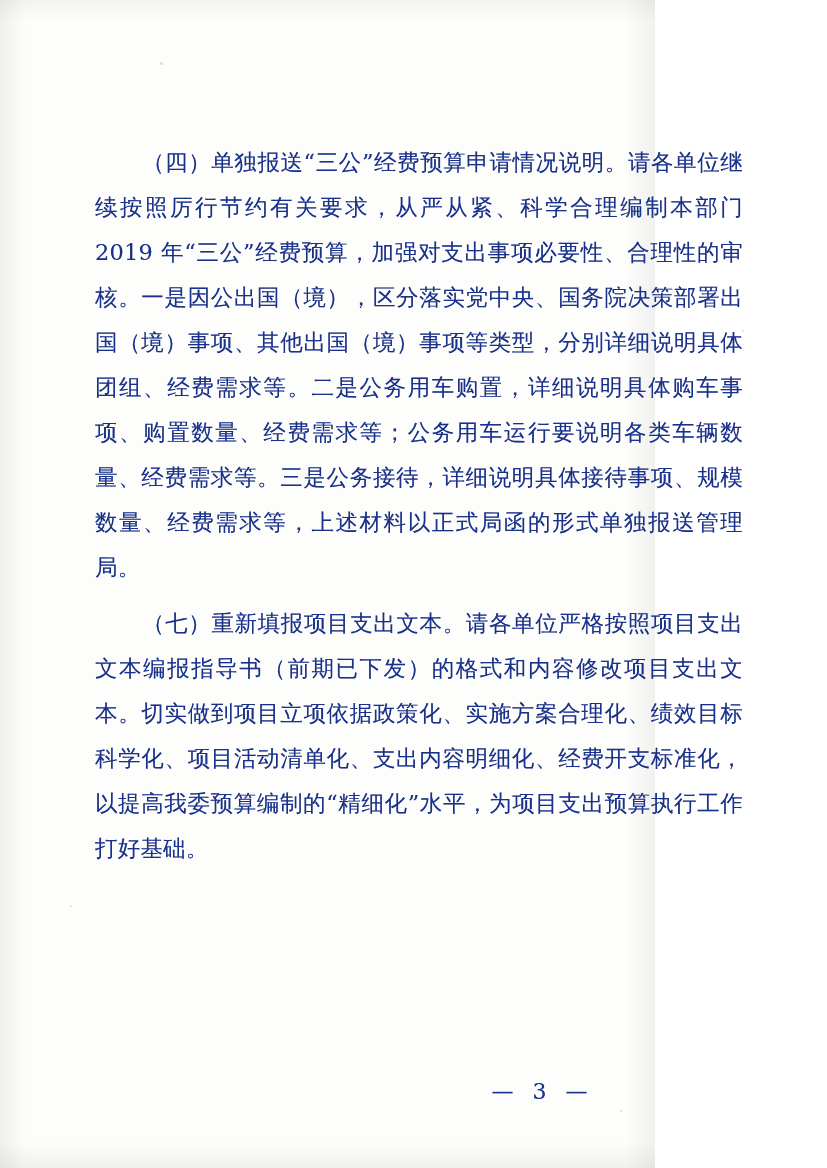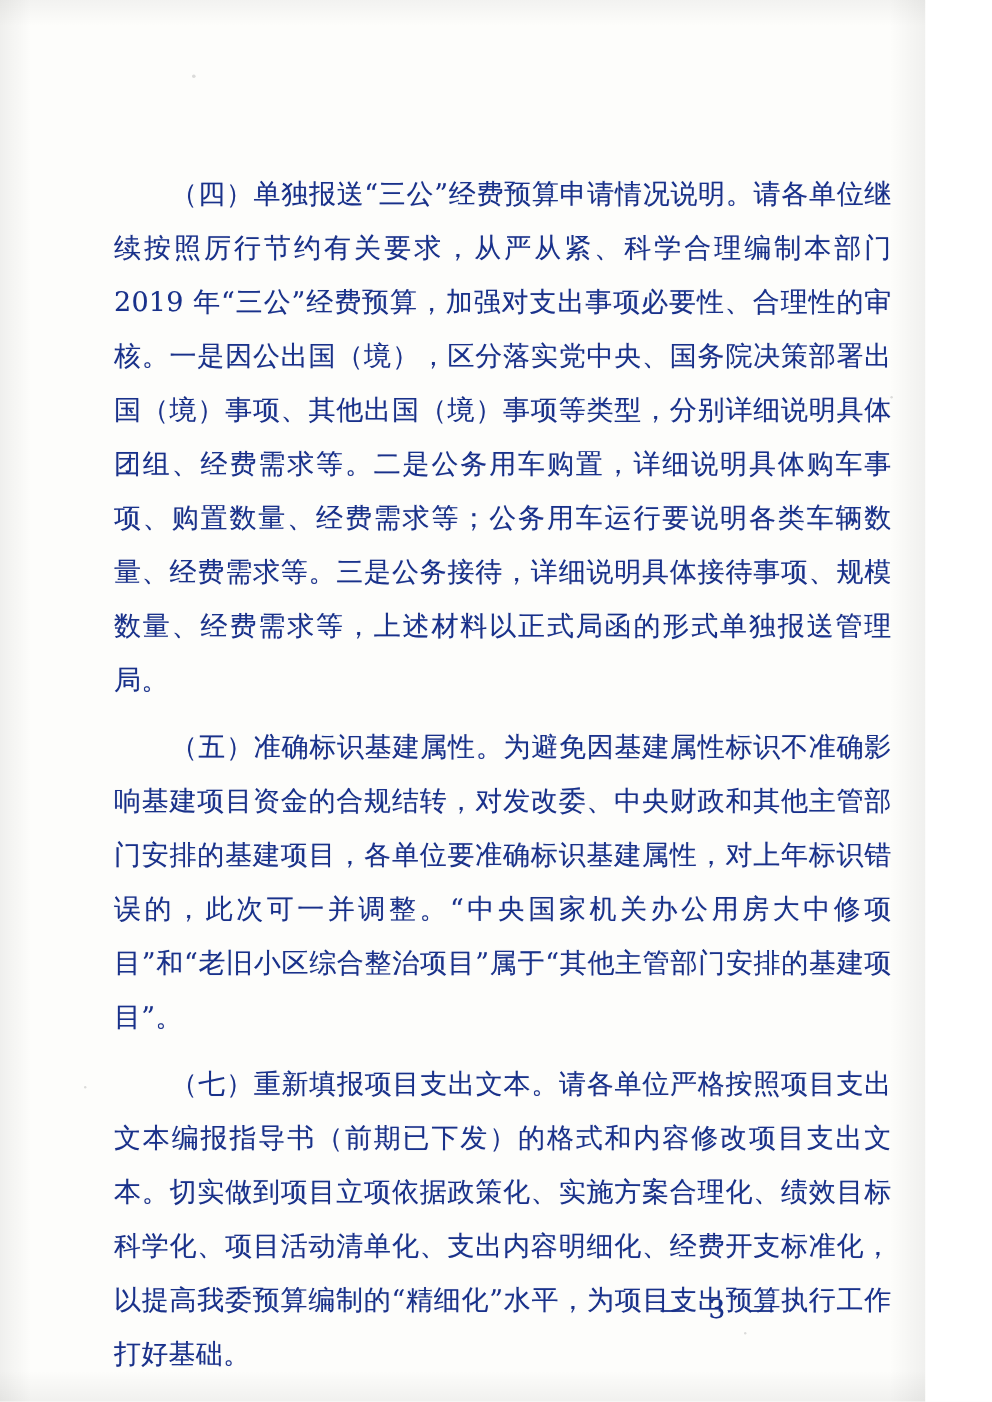--- a/index.html
+++ b/index.html
@@ -8,21 +8,21 @@
   }
   body {
     width: 827px;
     height: 1168px;
     background: #ffffff;
     font-family: "Liberation Serif", "DejaVu Serif", serif;
     overflow: hidden;
   }
   .page {
     position: relative;
-    width: 771px;
+    width: 655px;
     height: 1168px;
     background: #fdfdfb;
     box-sizing: border-box;
   }
   
   .page::before {
     content: "";
     position: absolute;
     inset: 0;
     pointer-events: none;
@@ -82,21 +82,20 @@
 
 <div class="page">
 
   <div class="speck" style="left:160px;top:62px;width:3px;height:3px;"></div>
   <div class="speck" style="left:742px;top:330px;width:2px;height:2px;"></div>
   <div class="speck" style="left:70px;top:905px;width:2px;height:2px;"></div>
   <div class="speck" style="left:620px;top:1110px;width:2px;height:2px;"></div>
 
   <div class="content">
     <p class="para">（四）单独报送“三公”经费预算申请情况说明。请各单位继续按照厉行节约有关要求，从严从紧、科学合理编制本部门 2019 年“三公”经费预算，加强对支出事项必要性、合理性的审核。一是因公出国（境），区分落实党中央、国务院决策部署出国（境）事项、其他出国（境）事项等类型，分别详细说明具体团组、经费需求等。二是公务用车购置，详细说明具体购车事项、购置数量、经费需求等；公务用车运行要说明各类车辆数量、经费需求等。三是公务接待，详细说明具体接待事项、规模数量、经费需求等，上述材料以正式局函的形式单独报送管理局。</p>
-    <p class="para">（五）准确标识基建属性。为避免因基建属性标识不准确影响基建项目资金的合规结转，对发改委、中央财政和其他主管部门安排的基建项目，各单位要准确标识基建属性，对上年标识错误的，此次可一并调整。“中央国家机关办公用房大中修项目”和“老旧小区综合整治项目”属于“其他主管部门安排的基建项目”。</p>
     <p class="para">（七）重新填报项目支出文本。请各单位严格按照项目支出文本编报指导书（前期已下发）的格式和内容修改项目支出文本。切实做到项目立项依据政策化、实施方案合理化、绩效目标科学化、项目活动清单化、支出内容明细化、经费开支标准化，以提高我委预算编制的“精细化”水平，为项目支出预算执行工作打好基础。</p>
   </div>
 
   <div class="page-number">
     <span class="pn-inner">— 3 —</span>
   </div>
 
 </div>
 
 </body></html>

